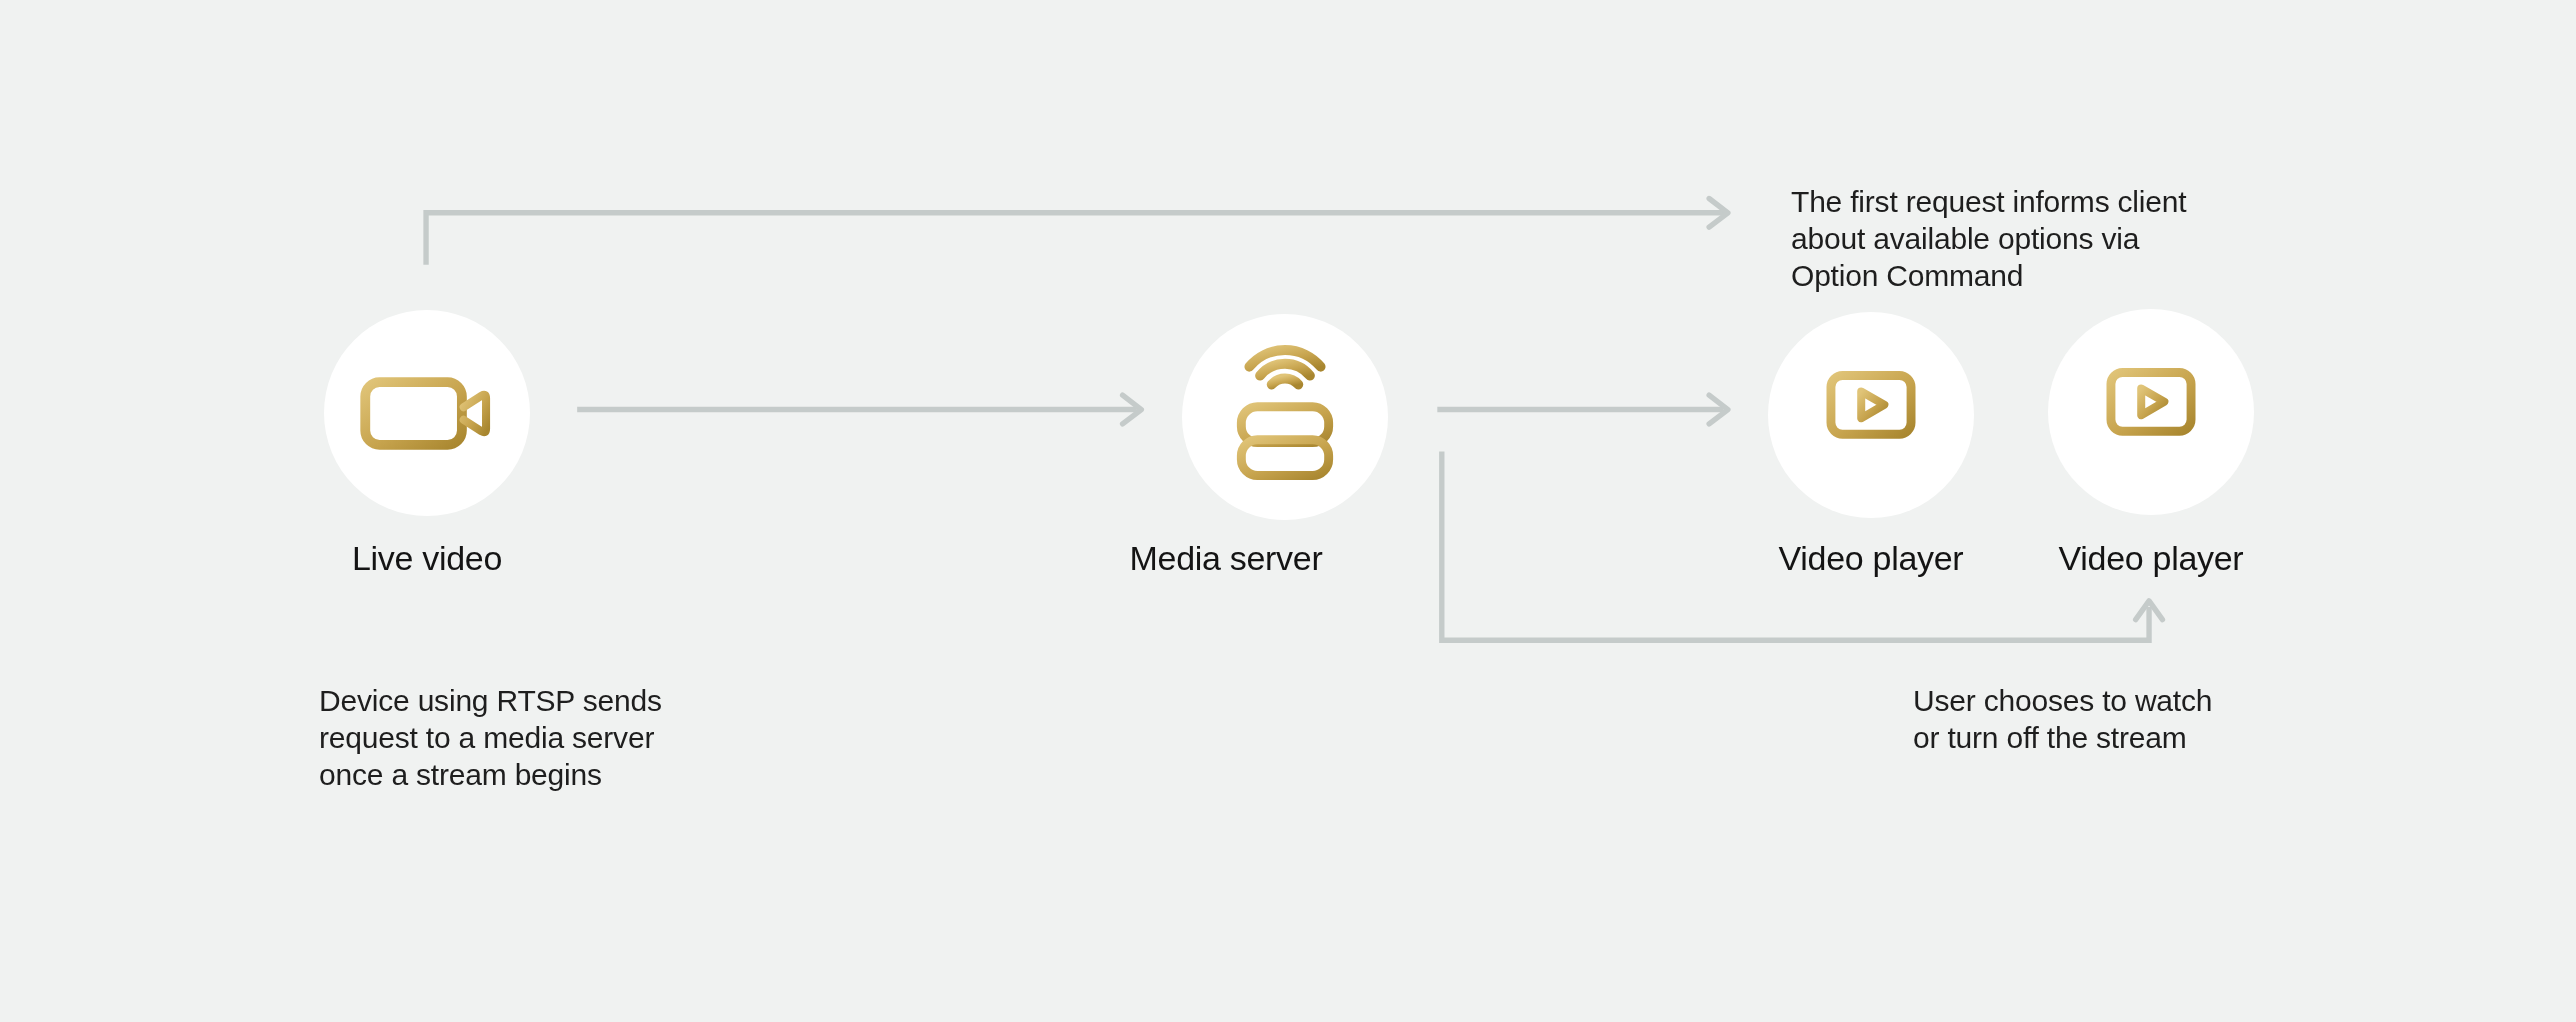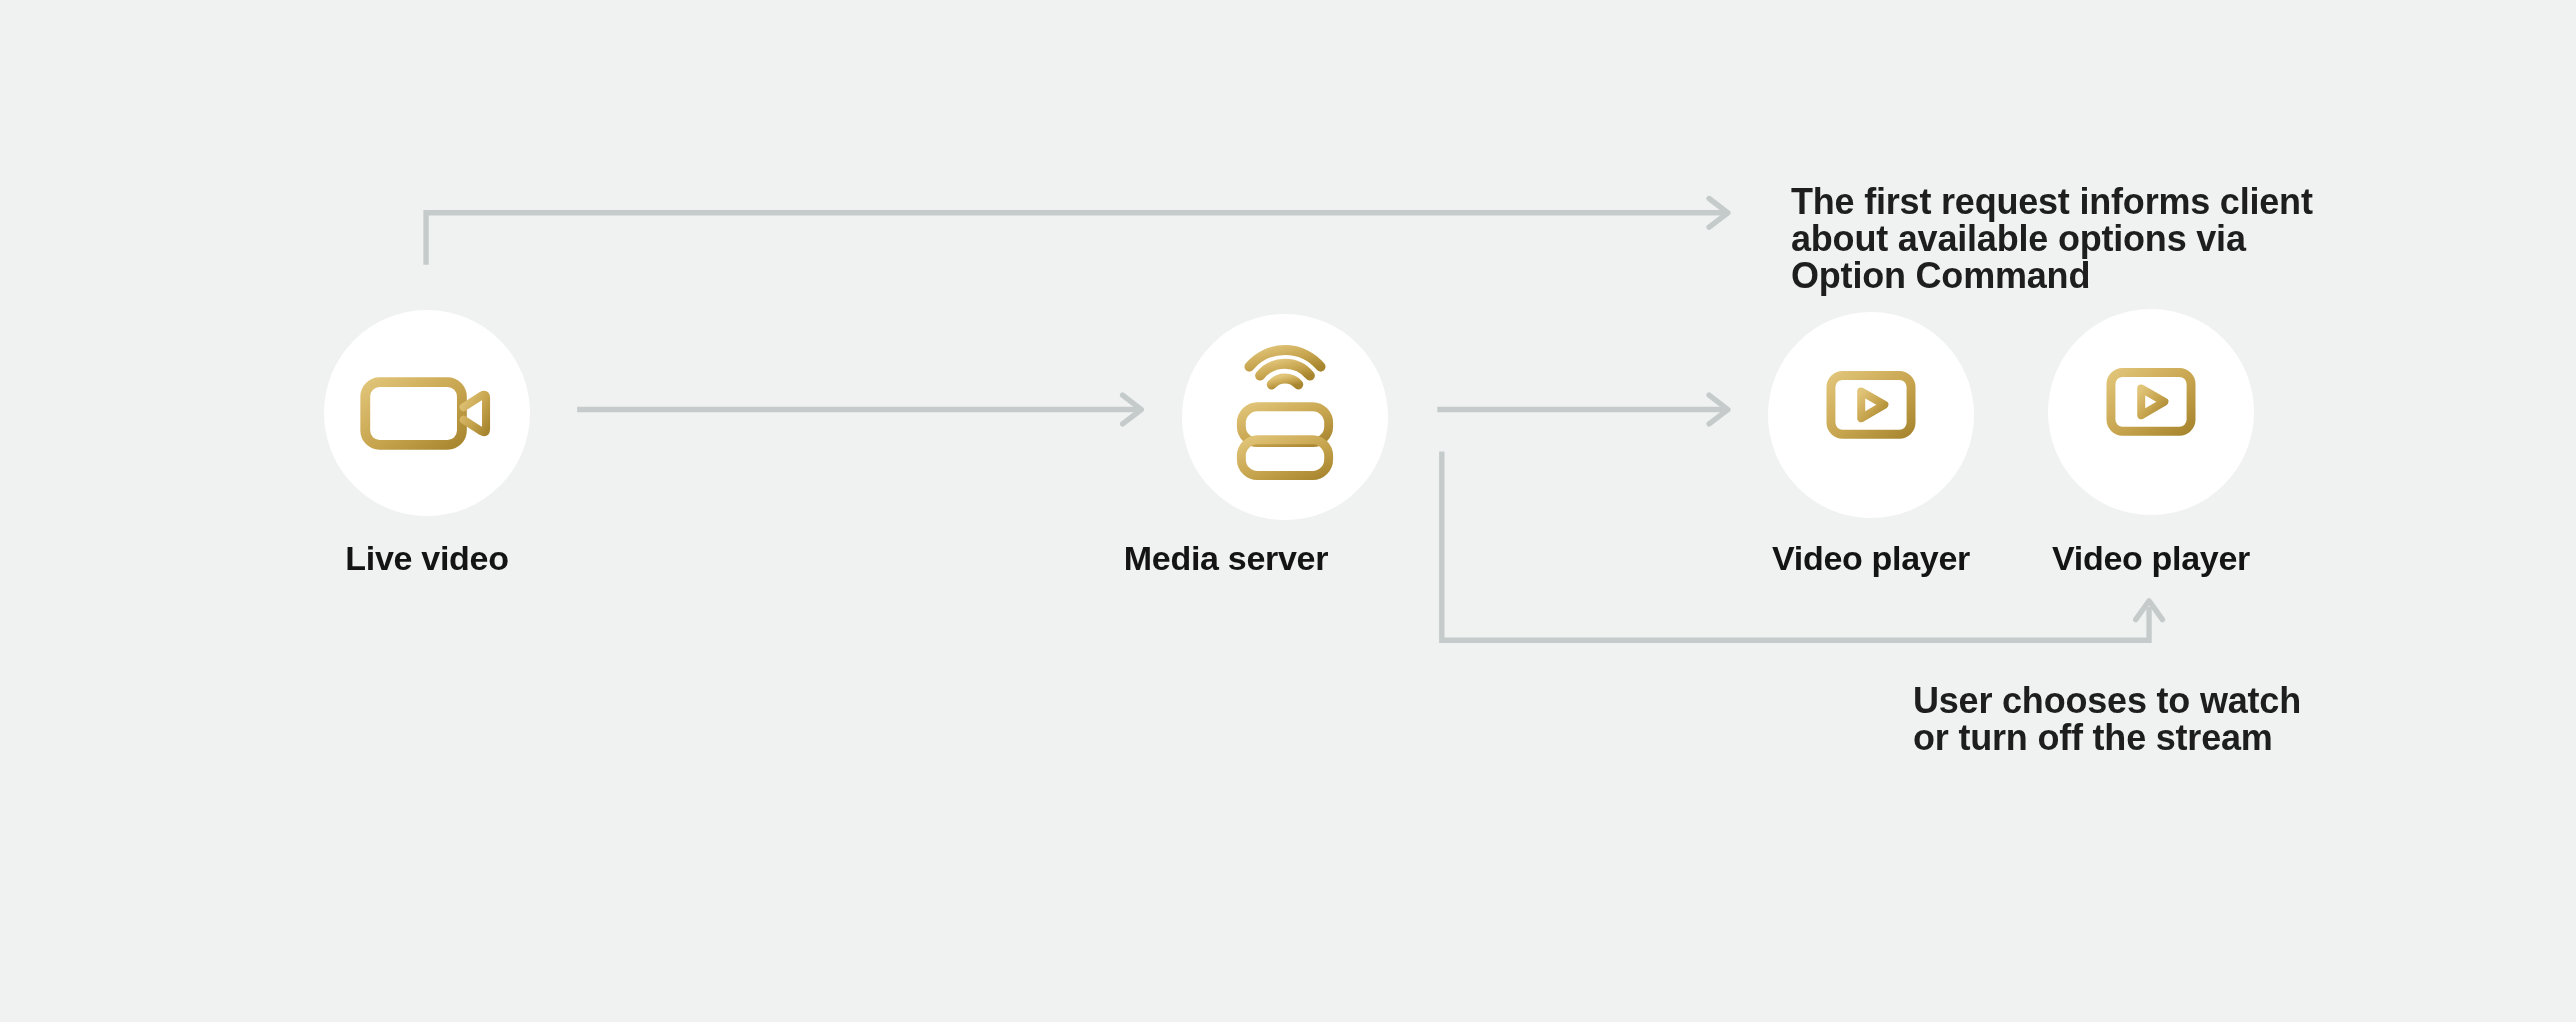--- a/index.html
+++ b/index.html
@@ -12,26 +12,26 @@
   .arrows{position:absolute;inset:0;width:2576px;height:1022px;pointer-events:none;}
   .arrow{stroke:var(--arrow-line,#c5cbca);stroke-width:6;fill:none;}
   .arrow-head{stroke:var(--arrow-line,#c5cbca);stroke-width:6;fill:none;stroke-linecap:round;stroke-linejoin:round;}
   .node-circle{
     position:absolute;width:206px;height:206px;border-radius:50%;
     background:var(--circle-bg,#ffffff);
     display:flex;align-items:center;justify-content:center;
   }
   .node-label{
     position:absolute;transform:translateX(-50%);
-    font-weight:700;font-size:34px;line-height:41px;
+    font-weight:400;font-size:34px;line-height:41px;
     color:var(--label-ink,#141414);white-space:nowrap;letter-spacing:-0.3px;
   }
   .annotation{
     position:absolute;
-    font-size:36px;line-height:37px;font-weight:700;
+    font-size:30px;line-height:37px;font-weight:400;
     color:var(--text-ink,#1e1e1e);white-space:pre-line;letter-spacing:-0.2px;
   }
   .icon-svg{display:block;}
 </style>
 </head>
 <body>
 
 <div class="canvas">
 
   <svg class="arrows" viewBox="0 0 2880 1143" xmlns="http://www.w3.org/2000/svg">
@@ -112,17 +112,20 @@
       <rect x="19" y="5" width="90" height="66" rx="13" fill="none" stroke="url(#gold4)" stroke-width="10"></rect>
       <path d="M 53 23 L 79 38 L 53 53 Z" fill="none" stroke="url(#gold4)" stroke-width="9" stroke-linejoin="round"></path>
       <line x1="12" y1="90" x2="116" y2="90" stroke="url(#gold4)" stroke-width="12" stroke-linecap="round"></line>
     </svg>
   </div>
   <div class="node-label" style="left:2151px;top:538px;">Video player</div>
 
   <div class="annotation" style="left:1791px;top:183px;">The first request informs client
 about available options via
 Option Command</div>
+  <div class="annotation" style="left:319px;top:682px;">Device using RTSP sends
+request to a media server
+once a stream begins</div>
   <div class="annotation" style="left:1880px;top:682px;margin-left:33px;">User chooses to watch
 or turn off the stream</div>
 
 </div>
 
 
 </body></html>

